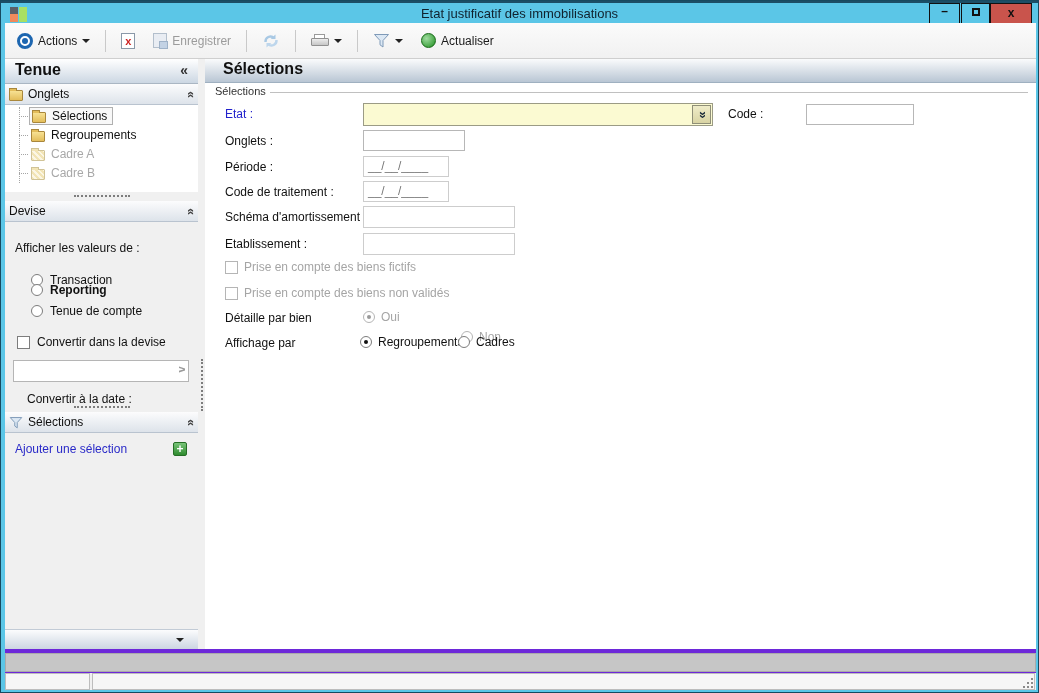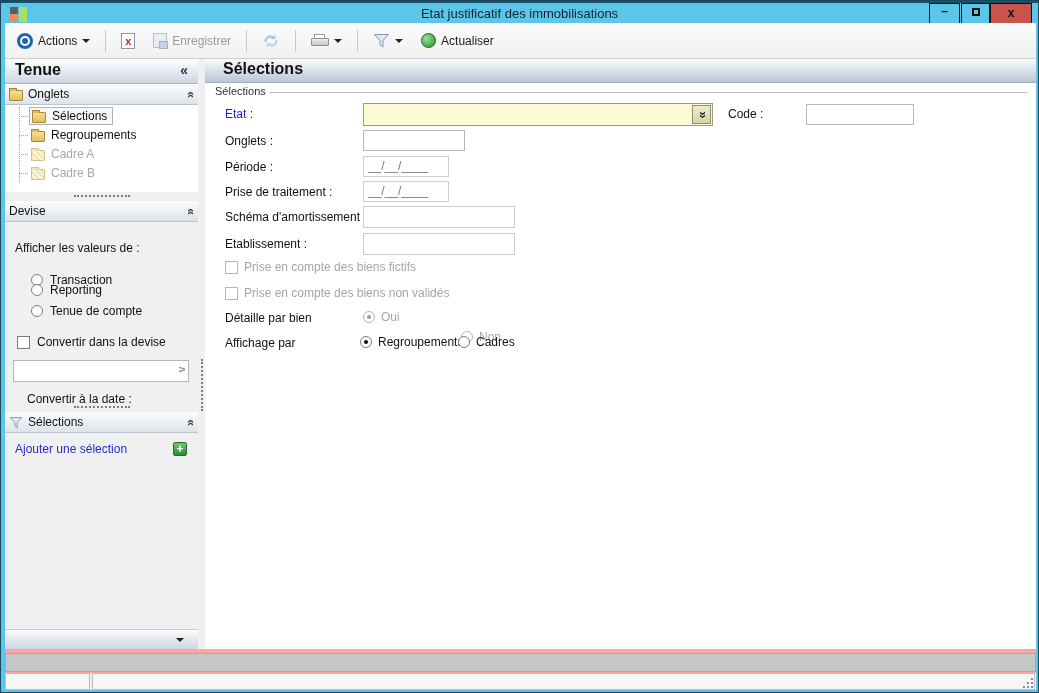--- a/index.html
+++ b/index.html
@@ -14,21 +14,21 @@
   .app-logo .sq3{position:absolute;left:9px;top:0;width:8px;height:15px;background:#a8e063;}
   .title-text{position:absolute;left:0;right:0;top:3px;text-align:center;font-size:13px;color:#10222e;}
   .win-btn{position:absolute;top:0;height:21px;border:1px solid #111;text-align:center;color:#111;font-weight:bold;font-size:12px;line-height:19px;cursor:default;}
   .btn-min{left:928px;width:31px;background:#5bc6e7;}
   .btn-max{left:960px;width:29px;background:#5bc6e7;}
   .btn-close{left:989px;width:42px;background:#c9544c;}
   .btn-min .glyph{display:inline-block;transform:translateY(-2px);}
   .maxbox{display:inline-block;width:8px;height:8px;border:2px solid #111;vertical-align:middle;margin-top:-3px;}
 
   
-  .inner{position:absolute;left:4px;top:22px;width:1031px;height:657px;background:#fca5a5;}
+  .inner{position:absolute;left:4px;top:22px;width:1031px;height:657px;background:#6d28d9;}
 
   
   .toolbar{position:absolute;left:0;top:0;width:100%;height:36px;background:linear-gradient(#fbfbfb,#f1f1f1);border-bottom:1px solid #cfcfcf;display:flex;align-items:center;padding:0 6px;gap:6px;}
   .tb-btn{display:flex;align-items:center;gap:5px;padding:3px 6px;font-size:12px;color:#1a1a1a;border-radius:2px;}
   .tb-btn.disabled{color:#9b9b9b;}
   .tb-sep{width:1px;height:22px;background:#c9c9c9;margin:0 3px;}
   .arrow-down{width:0;height:0;border-left:4px solid transparent;border-right:4px solid transparent;border-top:4px solid #222;display:inline-block;}
   .target-icon{width:16px;height:16px;border-radius:50%;border:3px solid #1d66b0;background:#fff;position:relative;}
   .target-icon::after{content:'';position:absolute;left:2px;top:2px;width:6px;height:6px;border-radius:50%;background:#1d66b0;}
   .docx-icon{width:14px;height:16px;background:#fff;border:1px solid #8a98a8;position:relative;font-weight:bold;color:#cc2222;font-size:11px;line-height:14px;text-align:center;}
@@ -213,21 +213,21 @@
         <span>Devise</span>
         <span class="chev-up">«</span>
       </div>
 
       <div class="side-label" style="left:10px;top:182px;">Afficher les valeurs de :</div>
 
       <div class="side-row" style="left:26px;top:214px;">
         <span class="radio"></span>
         <span>Transaction</span>
       </div>
-      <div class="side-row" style="left:26px;top:224px;">
+      <div class="side-row" style="left:26px;top:224px;font-weight:bold;">
         <span class="radio"></span>
         <span>Reporting</span>
       </div>
       <div class="side-row" style="left:26px;top:245px;">
         <span class="radio"></span>
         <span>Tenue de compte</span>
       </div>
 
       <div class="side-row" style="left:12px;top:276px;">
         <span class="checkbox"></span>
@@ -277,21 +277,21 @@
         </div>
         <div class="flabel" style="left:523px;top:24px;">Code :</div>
         <div class="field" style="left:601px;top:21px;width:108px;height:21px;"></div>
 
         <div class="flabel" style="left:20px;top:51px;">Onglets :</div>
         <div class="field" style="left:158px;top:47px;width:102px;height:21px;"></div>
 
         <div class="flabel" style="left:20px;top:77px;">Période :</div>
         <div class="field dim" style="left:158px;top:73px;width:86px;height:21px;">__/__/____</div>
 
-        <div class="flabel" style="left:20px;top:102px;">Prise de traitement :</div>
+        <div class="flabel" style="left:20px;top:102px;">Code de traitement :</div>
         <div class="field dim" style="left:158px;top:98px;width:86px;height:21px;">__/__/____</div>
 
         <div class="flabel" style="left:20px;top:127px;">Schéma d'amortissement :</div>
         <div class="field dim" style="left:158px;top:123px;width:152px;height:22px;"></div>
 
         <div class="flabel" style="left:20px;top:154px;">Etablissement :</div>
         <div class="field dim" style="left:158px;top:150px;width:152px;height:22px;"></div>
 
         <div class="opt-row disabled" style="left:20px;top:177px;">
           <span class="checkbox disabled"></span>

